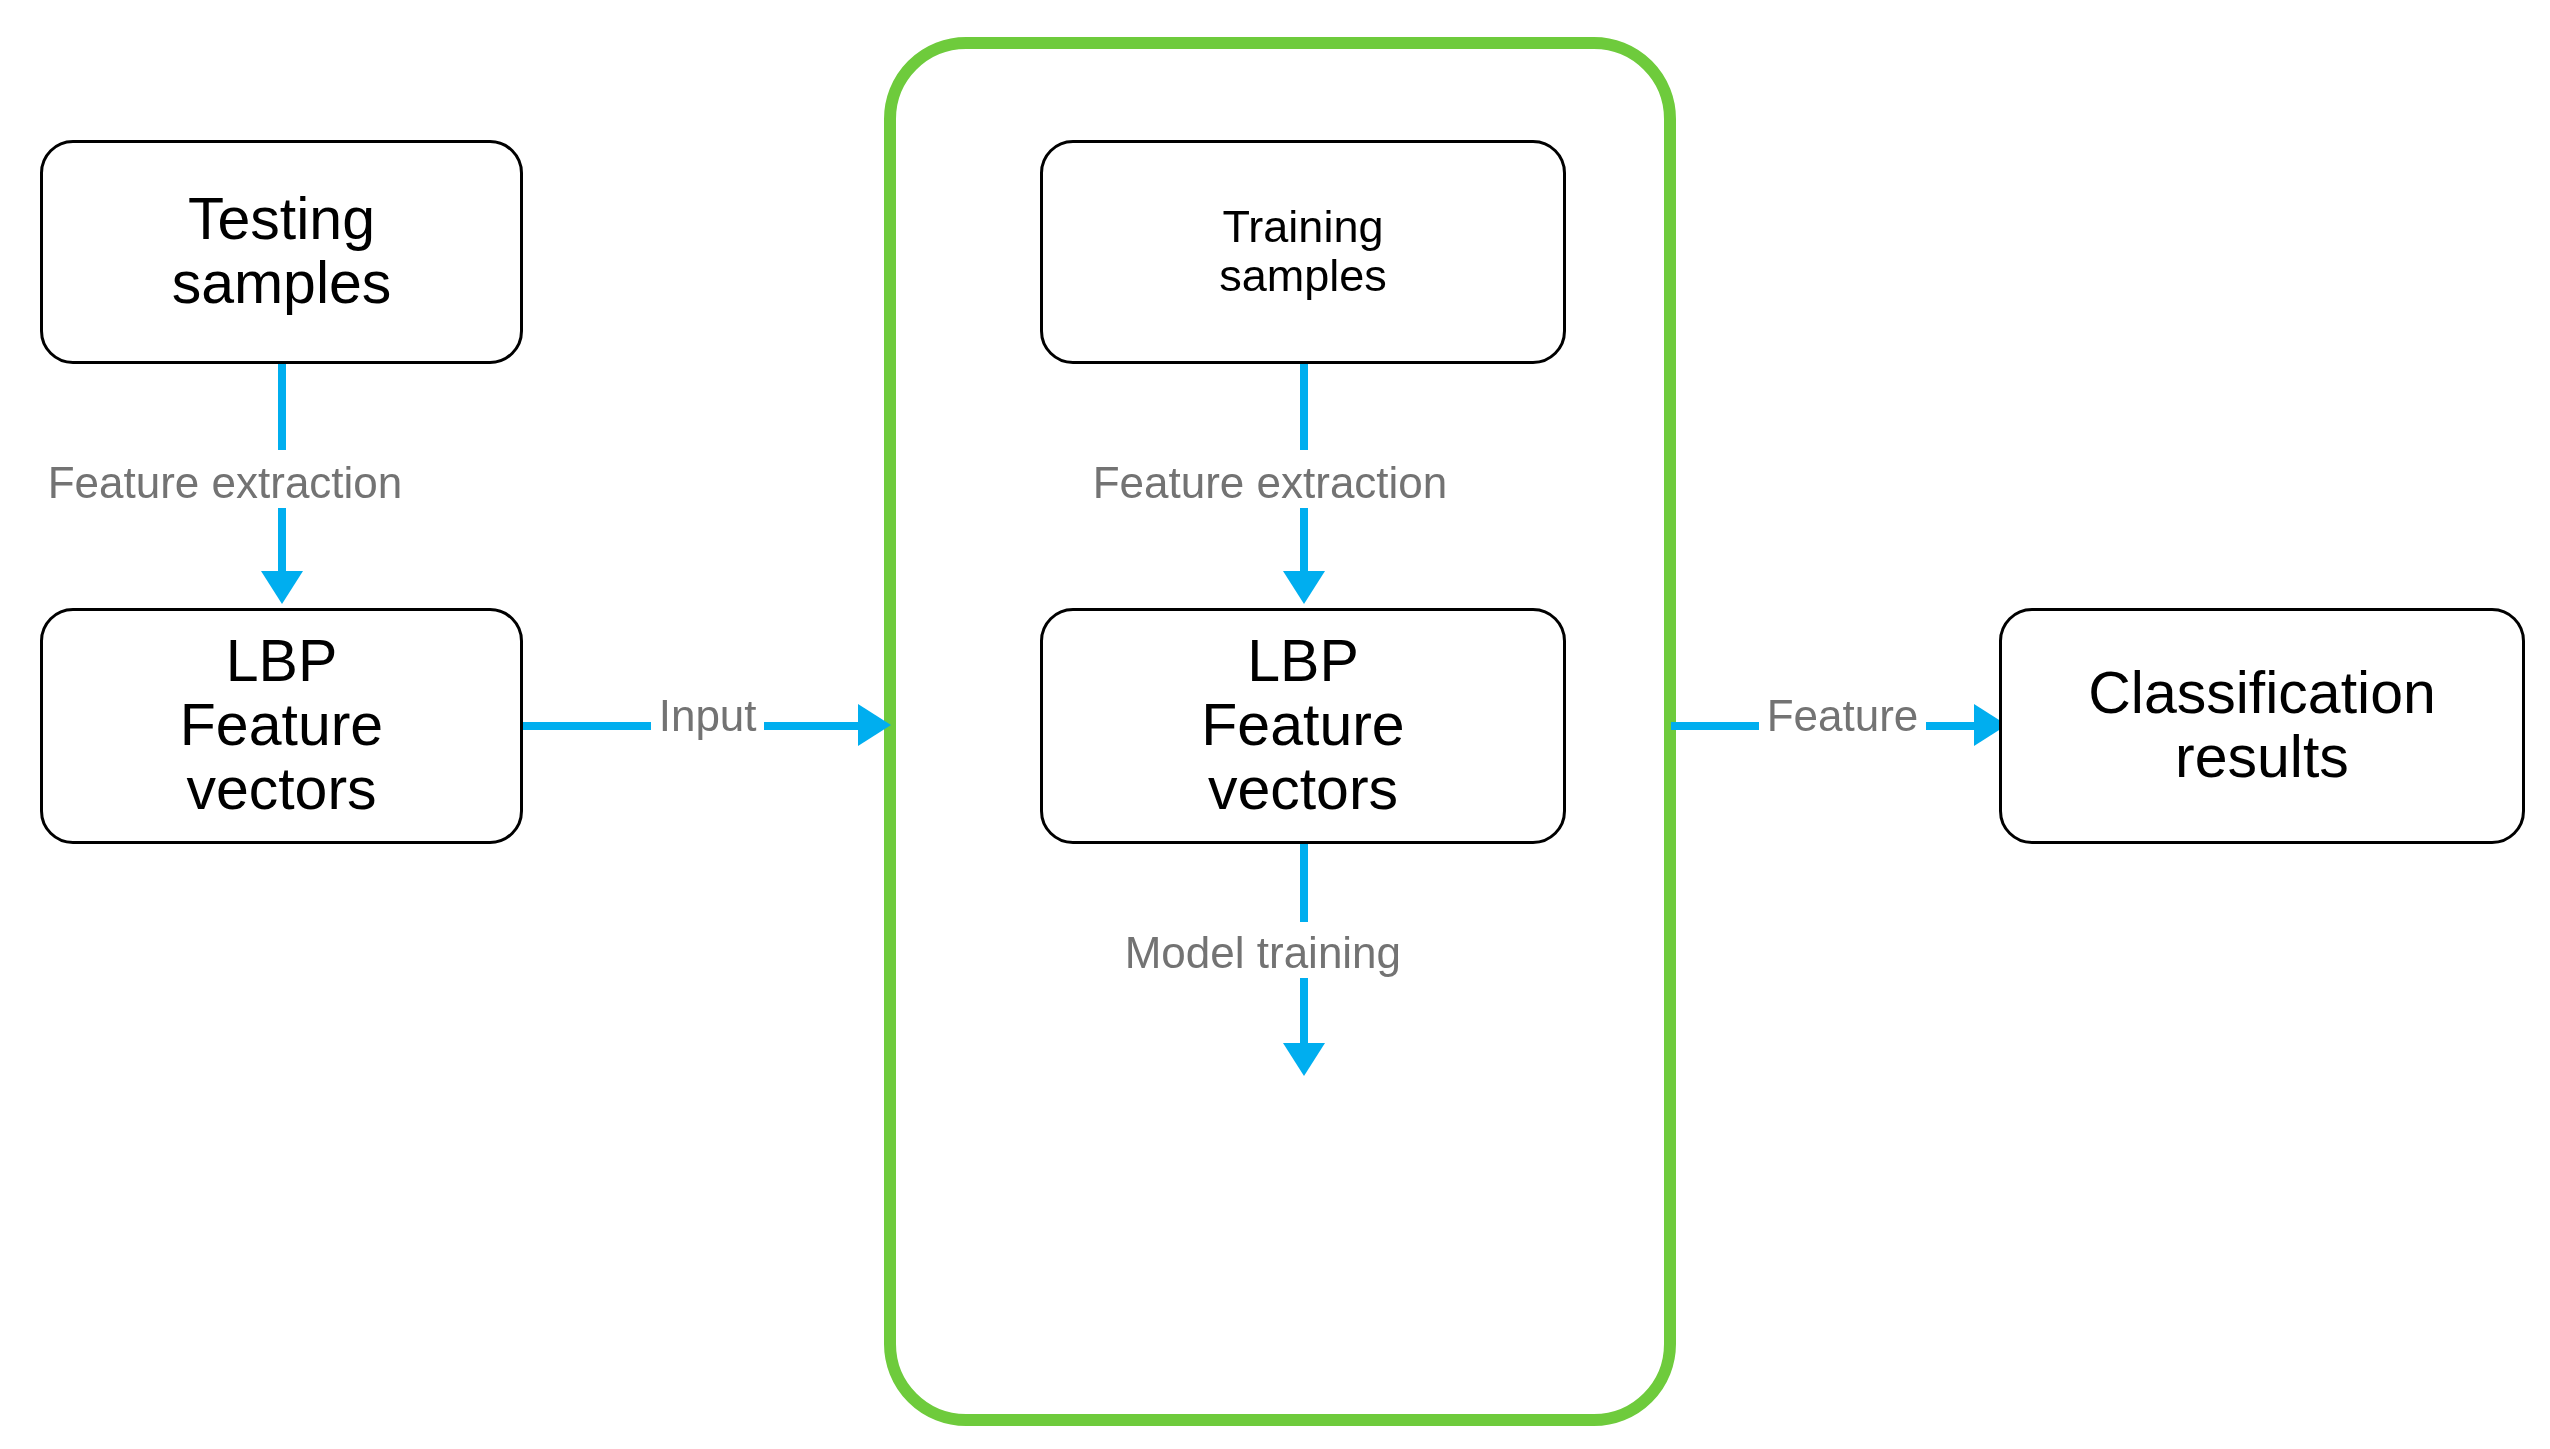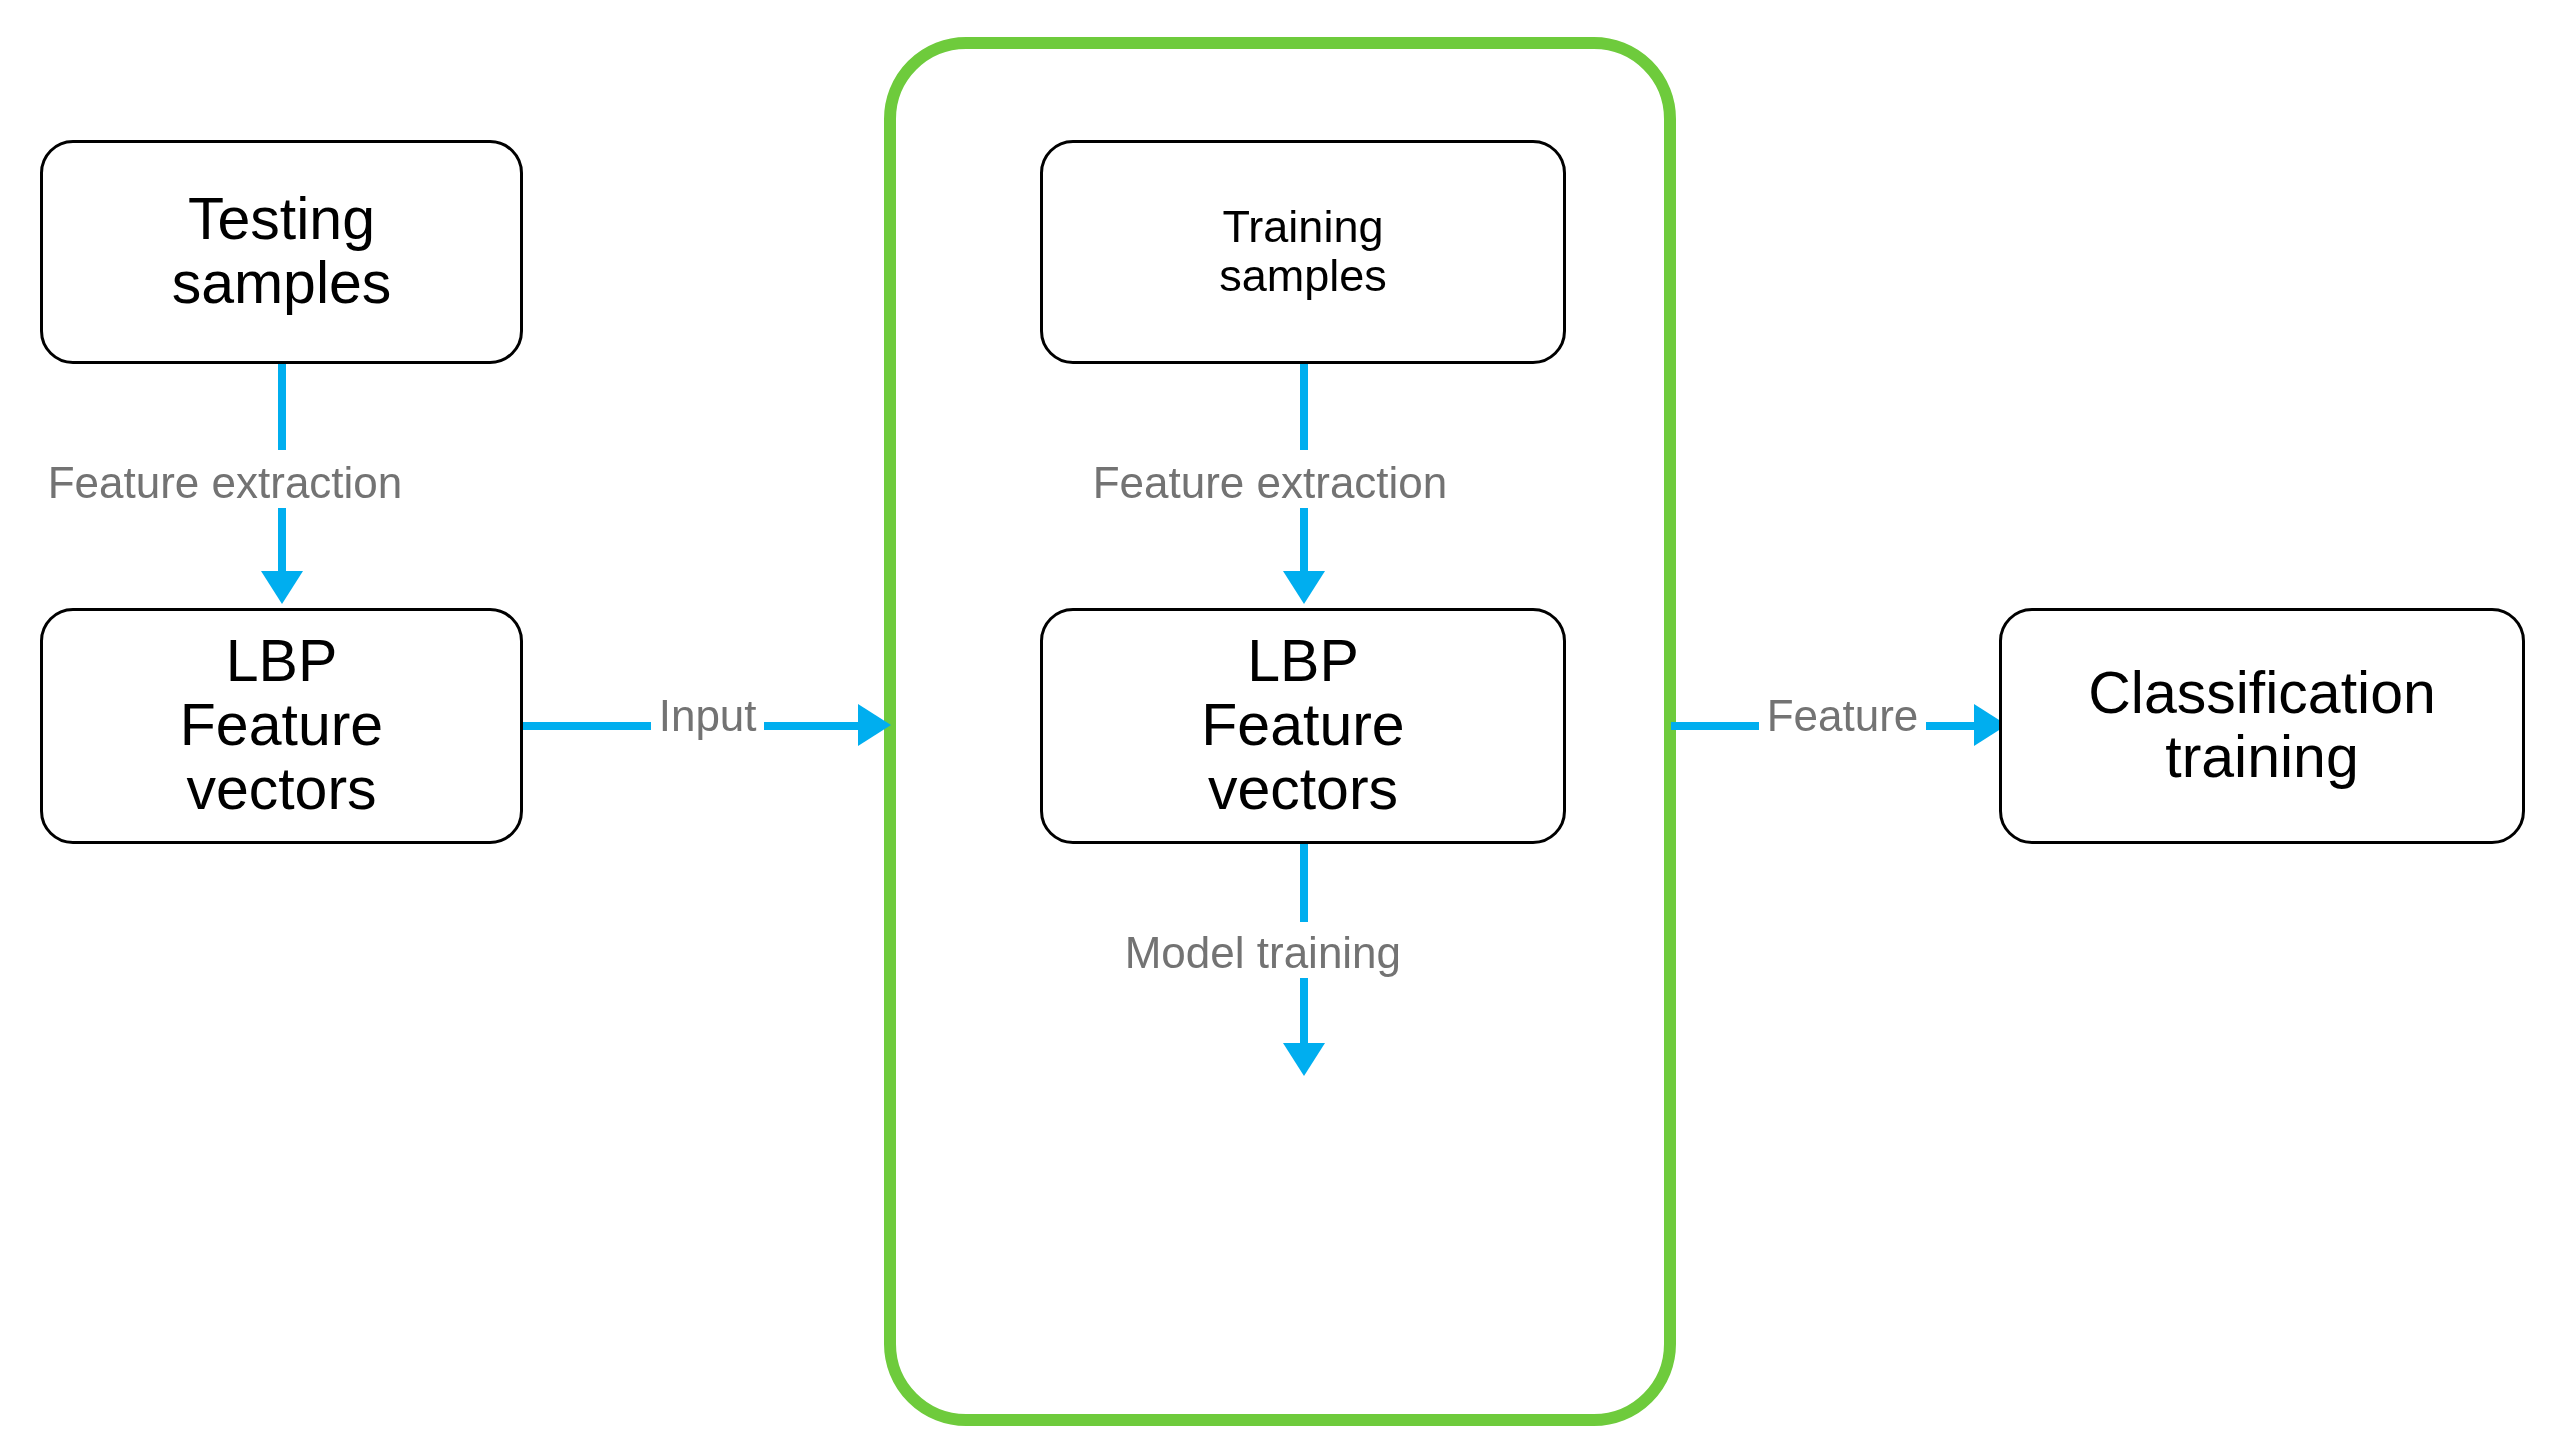--- a/index.html
+++ b/index.html
@@ -165,17 +165,17 @@
   <div class="edge-label" id="label-model-training">Model training</div>
 
 
   <div class="conn-line-h" style="left: 1671px; top: 714px; width: 92px;"></div>
   <div class="conn-line-h" style="left: 1907px; top: 714px; width: 71px;"></div>
   <div class="arrowhead-right" style="left: 1974px; top: 696px;"></div>
   <div class="edge-label" id="label-output">Feature</div>
 
   <div class="node" id="node-classification">
     <span class="node-label">Classification
-training</span>
+results</span>
   </div>
 
 </div>
 
 
 </body></html>

